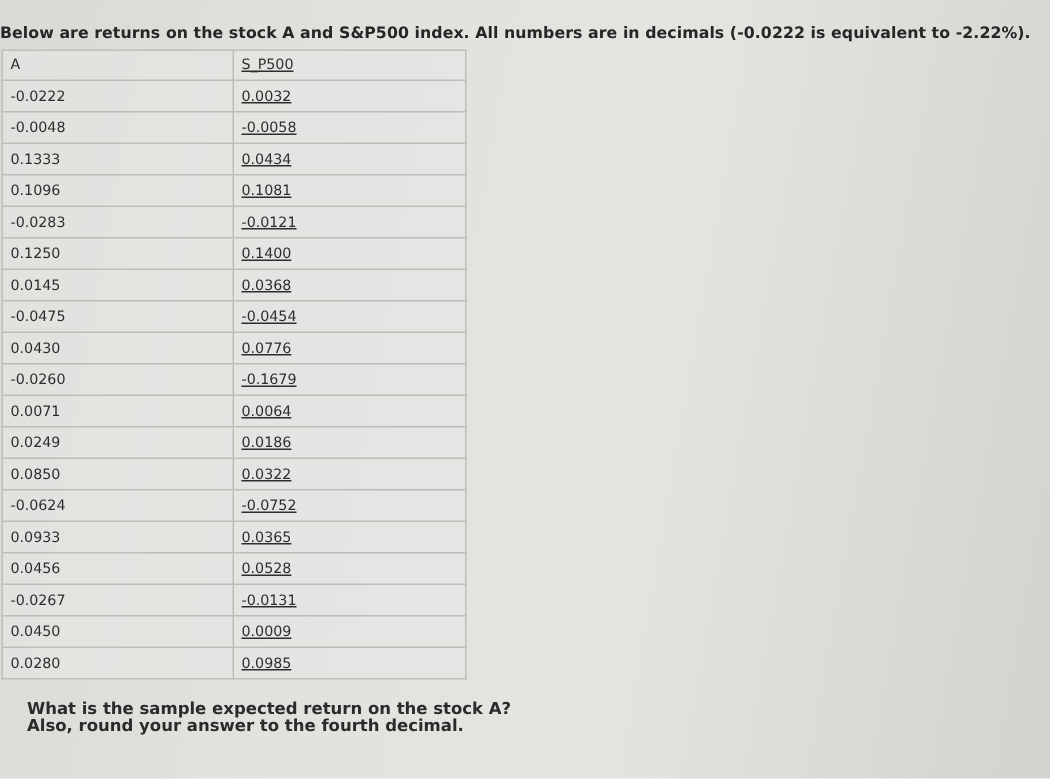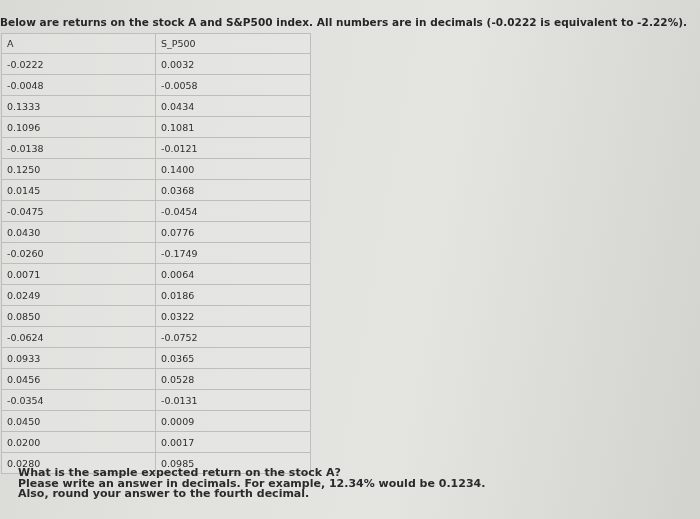--- a/index.html
+++ b/index.html
@@ -45,21 +45,21 @@
       height: 20px;
       padding: 0 0 0 5px;
       text-align: left;
       font-weight: normal;
       background: rgba(232,232,229,0.55);
     }
     table.returns th {
       height: 19px;
     }
     table.returns .col-a { width: 148px; }
-    table.returns .col-sp { width: 149px; }
+    table.returns .col-sp { width: 149px; text-decoration: underline; }
     .question {
       position: absolute;
       left: 18px;
       top: 457px;
       font-size: 11px;
       font-weight: bold;
       color: #2b2b2b;
       line-height: 10.5px;
     }
     .question div {
@@ -90,42 +90,42 @@
         </tr>
       <tr>
           <td class="col-a">0.1333</td>
           <td class="col-sp">0.0434</td>
         </tr>
       <tr>
           <td class="col-a">0.1096</td>
           <td class="col-sp">0.1081</td>
         </tr>
       <tr>
-          <td class="col-a">-0.0138</td>
+          <td class="col-a">-0.0283</td>
           <td class="col-sp">-0.0121</td>
         </tr>
       <tr>
           <td class="col-a">0.1250</td>
           <td class="col-sp">0.1400</td>
         </tr>
       <tr>
           <td class="col-a">0.0145</td>
           <td class="col-sp">0.0368</td>
         </tr>
       <tr>
           <td class="col-a">-0.0475</td>
           <td class="col-sp">-0.0454</td>
         </tr>
       <tr>
           <td class="col-a">0.0430</td>
           <td class="col-sp">0.0776</td>
         </tr>
       <tr>
           <td class="col-a">-0.0260</td>
-          <td class="col-sp">-0.1749</td>
+          <td class="col-sp">-0.1679</td>
         </tr>
       <tr>
           <td class="col-a">0.0071</td>
           <td class="col-sp">0.0064</td>
         </tr>
       <tr>
           <td class="col-a">0.0249</td>
           <td class="col-sp">0.0186</td>
         </tr>
       <tr>
@@ -138,36 +138,31 @@
         </tr>
       <tr>
           <td class="col-a">0.0933</td>
           <td class="col-sp">0.0365</td>
         </tr>
       <tr>
           <td class="col-a">0.0456</td>
           <td class="col-sp">0.0528</td>
         </tr>
       <tr>
-          <td class="col-a">-0.0354</td>
+          <td class="col-a">-0.0267</td>
           <td class="col-sp">-0.0131</td>
         </tr>
       <tr>
           <td class="col-a">0.0450</td>
           <td class="col-sp">0.0009</td>
-        </tr>
-      <tr>
-          <td class="col-a">0.0200</td>
-          <td class="col-sp">0.0017</td>
         </tr>
       <tr>
           <td class="col-a">0.0280</td>
           <td class="col-sp">0.0985</td>
         </tr>
     </tbody>
   </table>
 
   <div class="question">
     <div>What is the sample expected return on the stock A?</div>
-    <div>Please write an answer in decimals. For example, 12.34% would be 0.1234.</div>
     <div>Also, round your answer to the fourth decimal.</div>
   </div>
 </div>
 
 </body></html>

